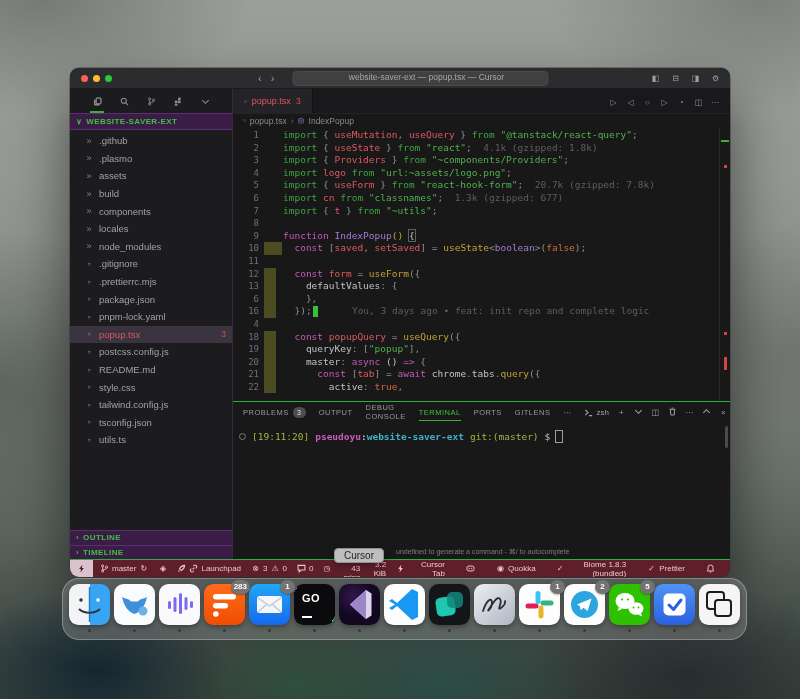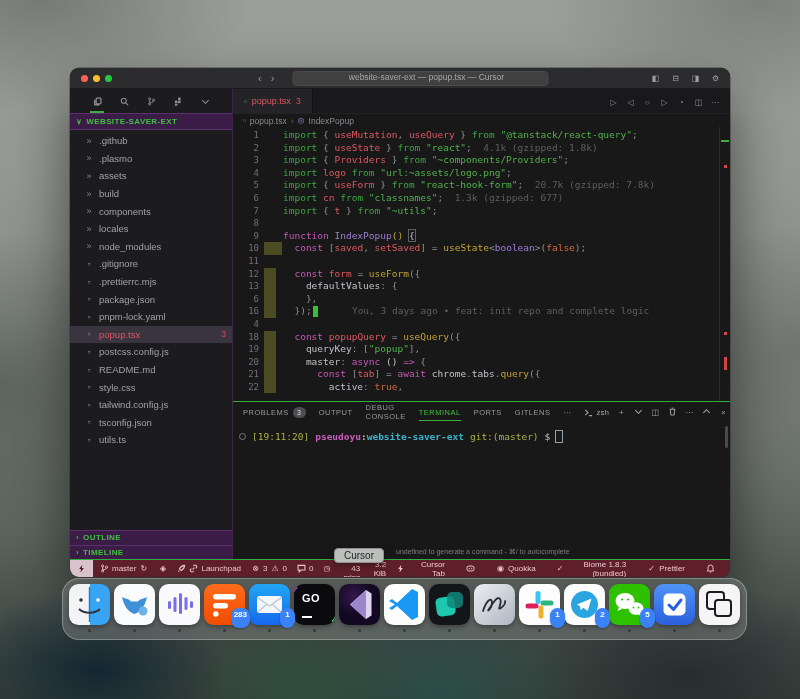--- a/index.html
+++ b/index.html
@@ -101,22 +101,22 @@
   .sb-remote{background:#d9c2cb;color:#4a1722;padding:0 7px;margin-right:2px;}
   .sb-ic{display:inline-flex;align-items:center;justify-content:center;width:9px;height:9px;font-size:8px;}
   svg.mini{width:100%;height:100%;display:block;}
 
   
   .dock{position:absolute;left:62px;top:578px;height:55px;padding:5px 6px 0 6px;display:flex;gap:4px;
         background:rgba(125,128,126,.52);border:.5px solid rgba(255,255,255,.28);border-radius:17px;z-index:3;}
   .ditem{width:41px;flex:0 0 auto;position:relative;}
   .tile{width:41px;height:41px;border-radius:9.5px;overflow:hidden;position:relative;box-shadow:0 2px 5px rgba(0,0,0,.35);}
   .tile svg{position:absolute;inset:0;width:100%;height:100%;}
-  .dbadge{position:absolute;top:-4px;right:-5px;background:#3b82f6;color:#fff;font-size:8px;font-weight:bold;border-radius:8px;
-          min-width:9px;height:20px;line-height:14px;padding:0 3px;text-align:center;z-index:2;box-shadow:0 1px 2px rgba(0,0,0,.3);margin-top:28px;}
+  .dbadge{position:absolute;top:-4px;right:-5px;background:#737373;color:#fff;font-size:8px;font-weight:bold;border-radius:8px;
+          min-width:9px;height:14px;line-height:14px;padding:0 3px;text-align:center;z-index:2;box-shadow:0 1px 2px rgba(0,0,0,.3);}
   .ddot{width:3px;height:3px;border-radius:50%;background:#39393b;margin:3.5px auto 0;}
 
   
   .tooltip{position:absolute;left:334px;top:548px;z-index:6;background:#bdbfbd;border:.5px solid #8f918f;border-radius:4px;
            padding:1px 9px;font-size:10px;color:#1d1d1f;box-shadow:0 2px 6px rgba(0,0,0,.35);}
 </style>
 </head>
 <body>
 
 <div class="bg"></div>

